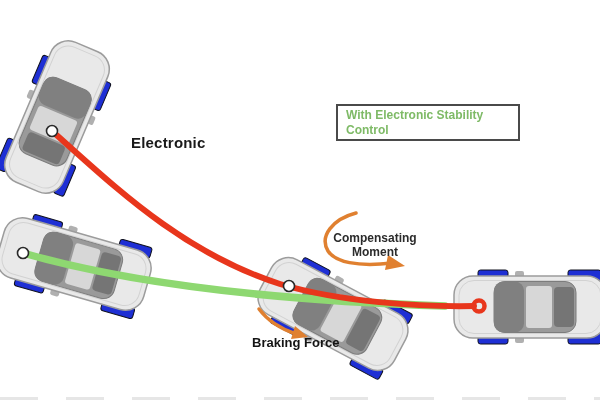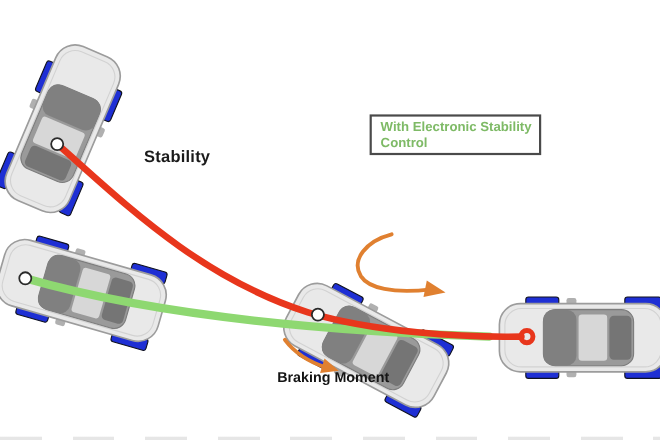--- a/index.html
+++ b/index.html
@@ -7,21 +7,21 @@
     position:relative;width:600px;height:400px;background:#ffffff;overflow:hidden;
     font-family:"Liberation Sans",sans-serif;
   }
   .stage svg{position:absolute;left:0;top:0;}
   .label{position:absolute;font-weight:bold;color:#1a1a1a;white-space:nowrap;}
   .label-oversteer{left:131px;top:134px;font-size:15px;letter-spacing:.2px;}
   .label-compensating{left:327px;top:231px;width:96px;font-size:12px;line-height:14px;
     text-align:center;color:#2b2b2b;white-space:normal;}
   .label-braking{left:252px;top:335px;font-size:13px;color:#141414;}
   .legend{
-    position:absolute;left:336px;top:104px;width:156px;height:37px;
+    position:absolute;left:336px;top:104px;width:184px;height:37px;
     border:2px solid #4a4a4a;background:#ffffff;box-sizing:border-box;
     padding:2px 0 0 8px;font-size:12px;font-weight:bold;line-height:15px;
   }
   .legend .with-esc{color:#7eba66;}
   .legend .without-esc{color:#c9392f;}
   .bottom-artifact{
     position:absolute;left:0;bottom:0;width:600px;height:3px;
     background:repeating-linear-gradient(90deg,#e6e6e6 0 38px,#ffffff 38px 66px);
   }
 </style>
@@ -63,23 +63,27 @@
     <circle cx="289" cy="286" r="5.5" fill="#ffffff" stroke="#2a2a2a" stroke-width="1.6"></circle>
     <circle cx="479" cy="306" r="5.5" fill="none" stroke="#e8361c" stroke-width="4.5"></circle>
 
     <path d="M 356 213 C 333 219 319 236 328 251 C 335 262 357 267 392 263" fill="none" stroke="#e08030" stroke-width="3.5" stroke-linecap="round"></path>
     <path d="M 388 255 L 405 266 L 385 270 Z" fill="#e08030"></path>
 
     <path d="M 259 309 C 268 321 281 329 296 334" fill="none" stroke="#e08030" stroke-width="3.5" stroke-linecap="round"></path>
     <path d="M 295 326 L 308 337 L 291 339 Z" fill="#e08030"></path>
   </svg>
 
-  <div class="label label-oversteer">Stability</div>
+  <div class="label label-oversteer">Electronic</div>
 
+  <div class="label label-compensating">
+    <div>Compensating</div>
+    <div>Moment</div>
+  </div>
 
-  <div class="label label-braking">Braking Moment</div>
+  <div class="label label-braking">Braking Force</div>
 
   <div class="legend">
     <div class="with-esc">With Electronic Stability Control</div>
   </div>
 
   <div class="bottom-artifact"></div>
 </div>
 
 </body></html>

